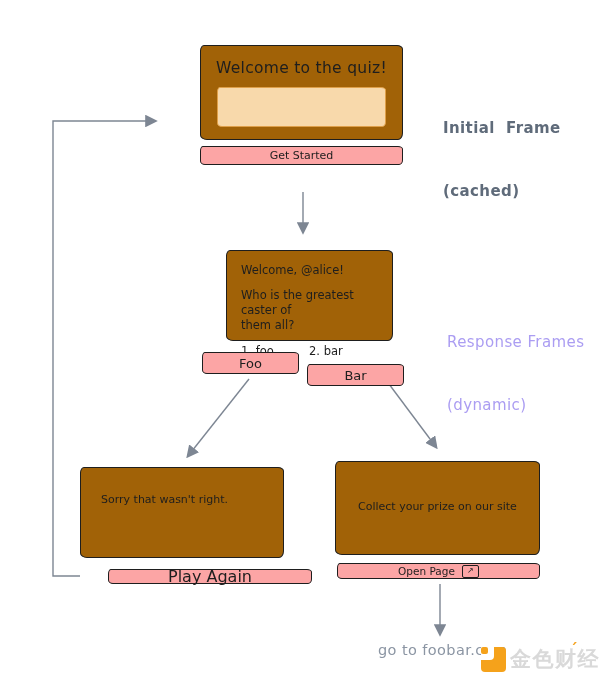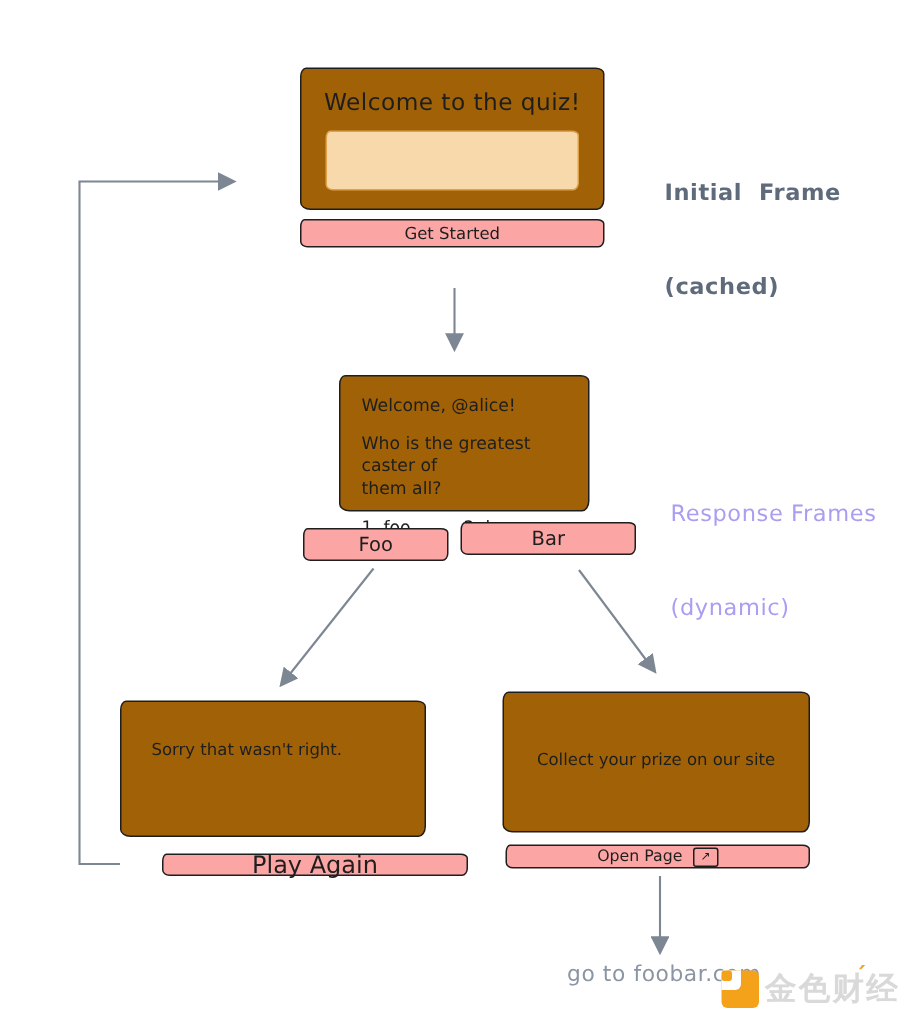--- a/index.html
+++ b/index.html
@@ -133,21 +133,21 @@
     <div>them all?</div>
     <div class="q-options">
       <span class="q-opt1">1. foo</span>
       <span>2. bar</span>
     </div>
   </div>
 </div>
 <div class="btn" style="left:202px;top:352px;width:97px;height:22px;font-size:13px;">
   <span>Foo</span>
 </div>
-<div class="btn" style="left:307px;top:348px;width:117px;height:22px;font-size:13px;">
+<div class="btn" style="left:307px;top:364px;width:97px;height:22px;font-size:13px;">
   <span>Bar</span>
 </div>
 
 <div class="annotation purple" style="left:447px;top:290px;">
   <div>Response Frames</div>
   <div>(dynamic)</div>
 </div>
 
 <div class="frame" style="left:80px;top:467px;width:204px;height:91px;">
   <div class="body-text" style="padding:24px 0 0 20px;">Sorry that wasn't right.</div>

